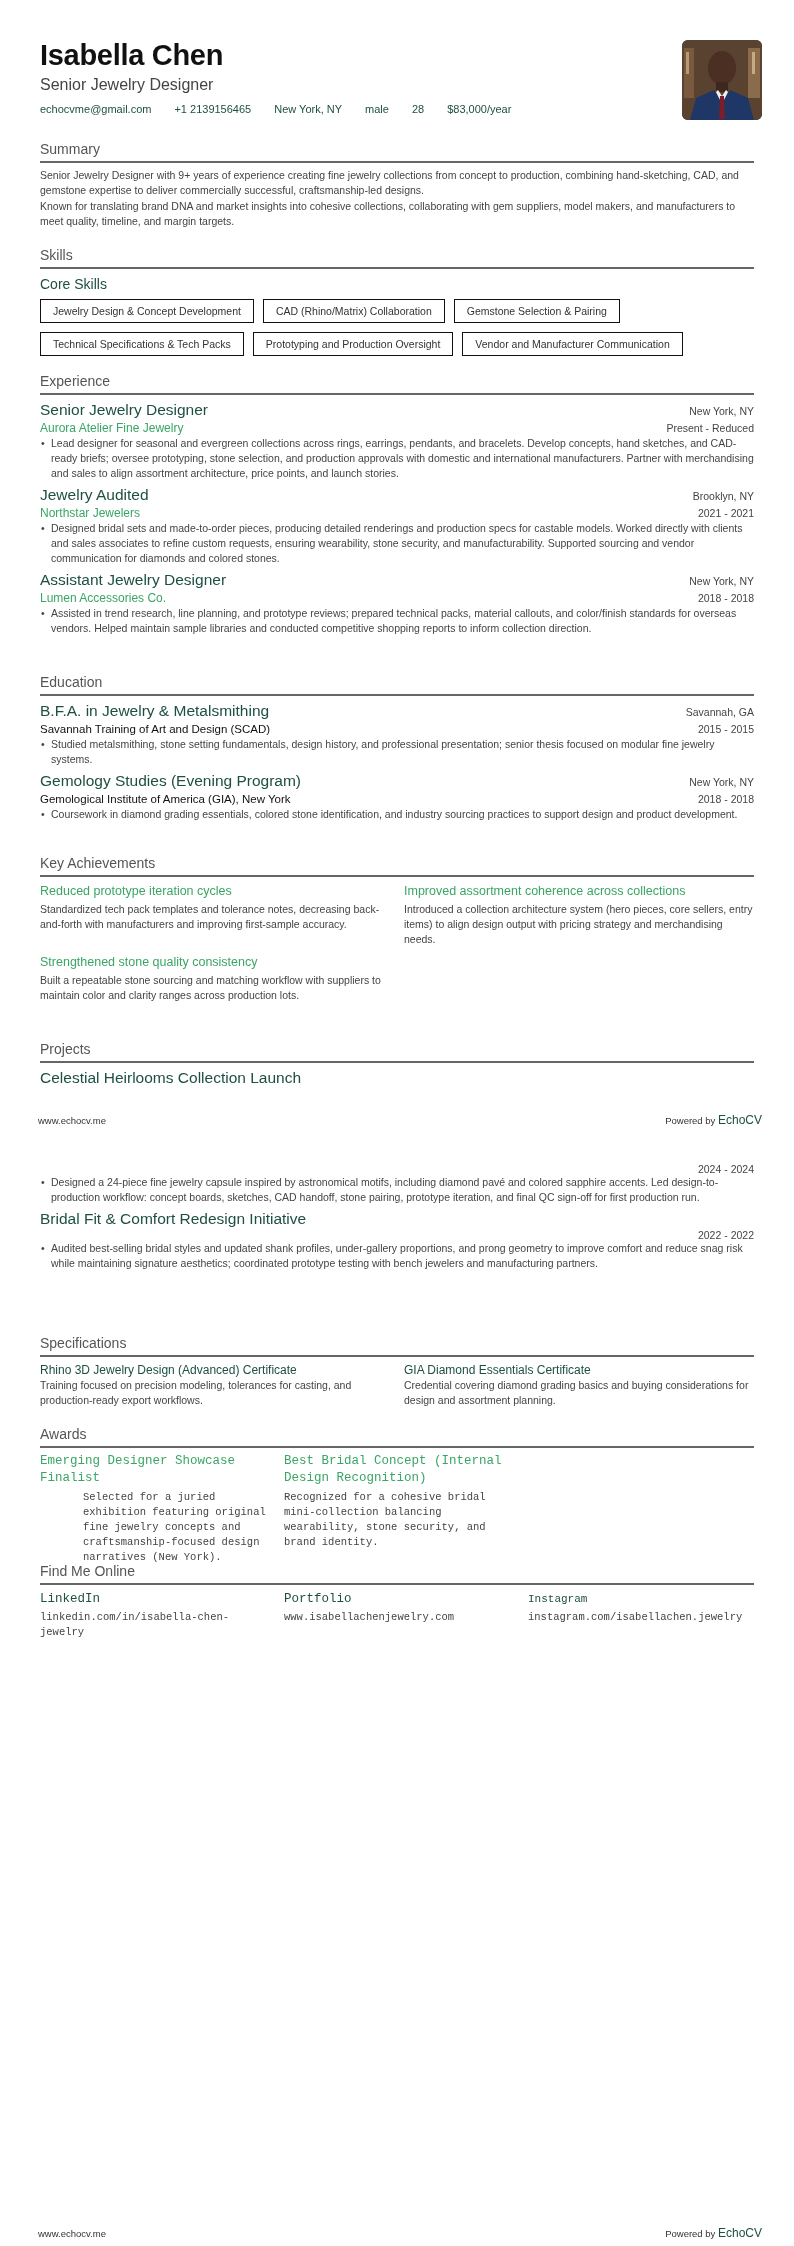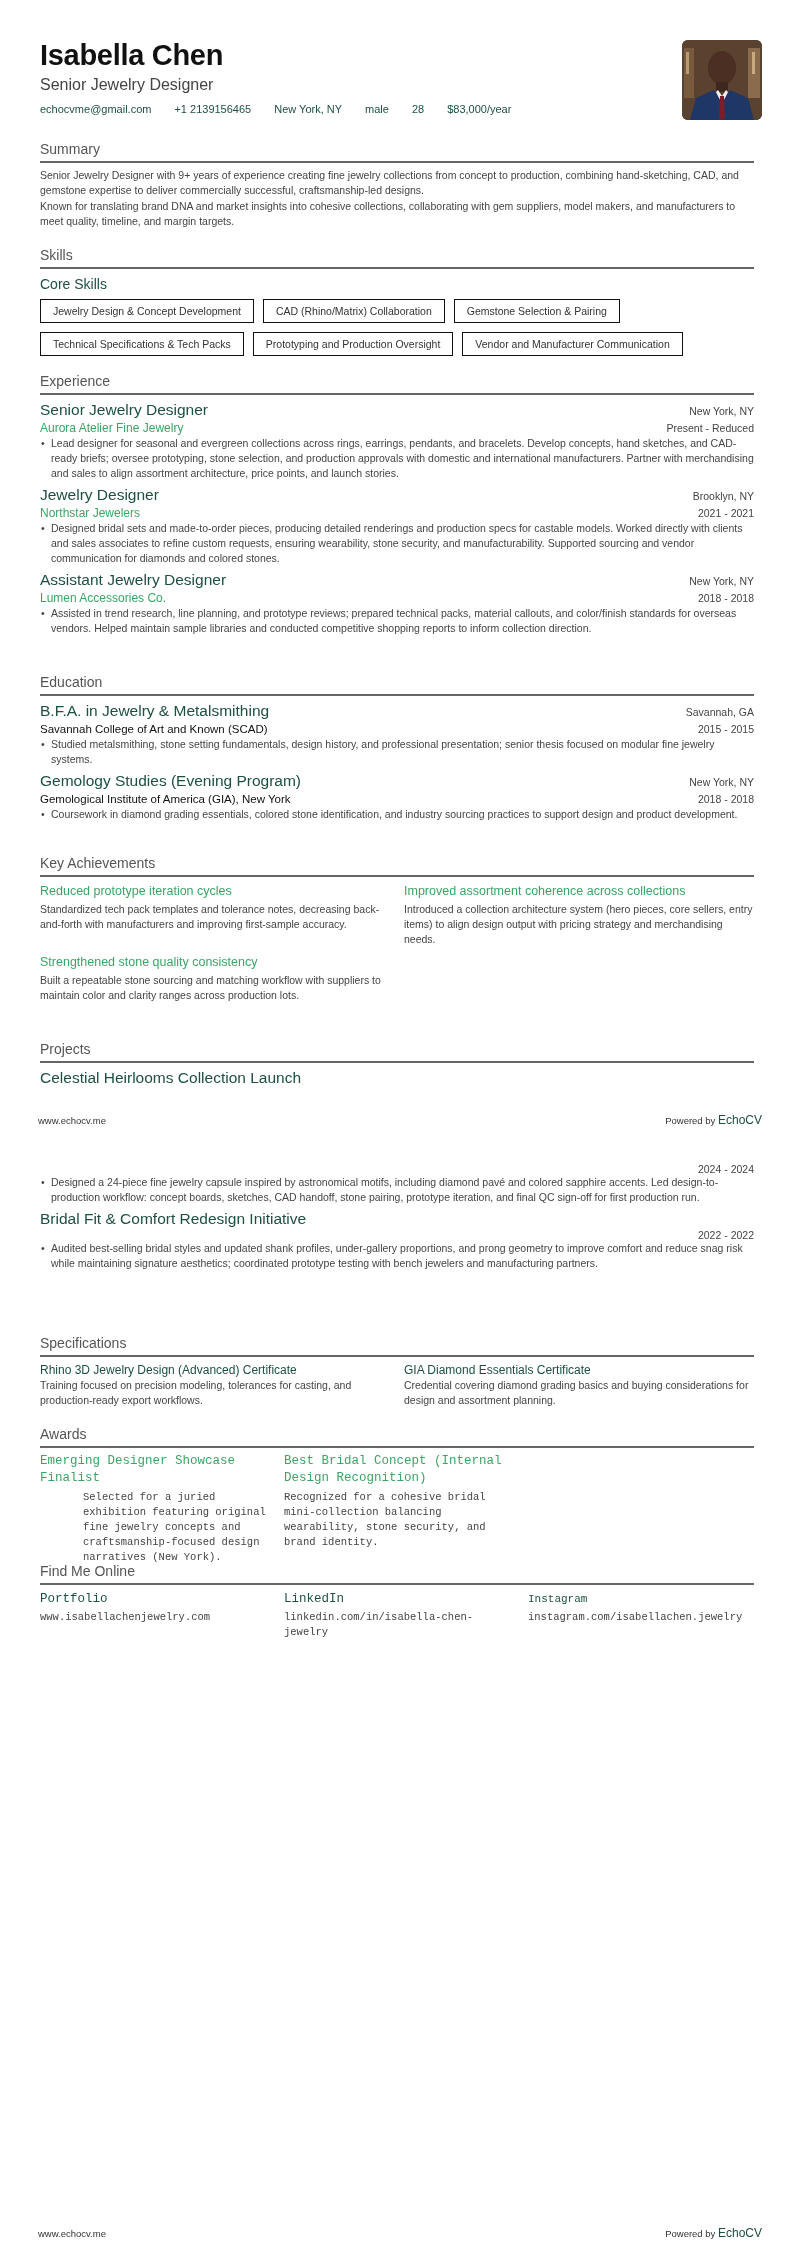--- a/index.html
+++ b/index.html
@@ -110,21 +110,21 @@
       <span class="green-light">Aurora Atelier Fine Jewelry</span>
       <span class="right-meta">Present - Reduced</span>
     </div>
     <ul class="bullets">
         <li>Lead designer for seasonal and evergreen collections across rings, earrings, pendants, and bracelets. Develop concepts, hand sketches, and CAD-ready briefs; oversee prototyping, stone selection, and production approvals with domestic and international manufacturers. Partner with merchandising and sales to align assortment architecture, price points, and launch stories.</li>
       </ul>
   </div>
 
   <div style="margin-top:4px;">
     <div class="row">
-      <span class="green-title">Jewelry Designer</span>
+      <span class="green-title">Jewelry Audited</span>
       <span class="right-meta">Brooklyn, NY</span>
     </div>
     <div class="row">
       <span class="green-light">Northstar Jewelers</span>
       <span class="right-meta">2021 - 2021</span>
     </div>
     <ul class="bullets">
         <li>Designed bridal sets and made-to-order pieces, producing detailed renderings and production specs for castable models. Worked directly with clients and sales associates to refine custom requests, ensuring wearability, stone security, and manufacturability. Supported sourcing and vendor communication for diamonds and colored stones.</li>
       </ul>
   </div>
@@ -147,21 +147,21 @@
 <div class="section" style="top:673px;">
   <div class="sec-title">Education</div>
   <div class="sec-rule"></div>
 
   <div>
     <div class="row">
       <span class="green-title">B.F.A. in Jewelry &amp; Metalsmithing</span>
       <span class="right-meta">Savannah, GA</span>
     </div>
     <div class="row">
-      <span style="font-size:11.5px;color:#111;line-height:16px;">Savannah College of Art and Known (SCAD)</span>
+      <span style="font-size:11.5px;color:#111;line-height:16px;">Savannah Training of Art and Design (SCAD)</span>
       <span class="right-meta">2015 - 2015</span>
     </div>
     <ul class="bullets">
         <li>Studied metalsmithing, stone setting fundamentals, design history, and professional presentation; senior thesis focused on modular fine jewelry systems.</li>
       </ul>
   </div>
 
   <div style="margin-top:4px;">
     <div class="row">
       <span class="green-title">Gemology Studies (Evening Program)</span>
@@ -257,26 +257,26 @@
       <p class="text" style="margin-top:3px;">Recognized for a cohesive bridal mini-collection balancing wearability, stone security, and brand identity.</p>
     </div>
   </div>
 </div>
 
 <div class="section" style="top:1562px;">
   <div class="sec-title">Find Me Online</div>
   <div class="sec-rule"></div>
   <div class="grid3" style="grid-template-columns: 230px 230px 1fr; column-gap:14px;">
     <div>
+      <div style="color:#1d4f43;font-size:12.5px;line-height:18px;">LinkedIn</div>
+      <div class="text" style="margin-top:2px;">linkedin.com/in/isabella-chen-jewelry</div>
+    </div>
+    <div>
       <div style="color:#1d4f43;font-size:12.5px;line-height:18px;">Portfolio</div>
       <div class="text" style="margin-top:2px;">www.isabellachenjewelry.com</div>
-    </div>
-    <div>
-      <div style="color:#1d4f43;font-size:12.5px;line-height:18px;">LinkedIn</div>
-      <div class="text" style="margin-top:2px;">linkedin.com/in/isabella-chen-jewelry</div>
     </div>
     <div>
       <div style="color:#1d4f43;font-size:11px;line-height:18px;">Instagram</div>
       <div class="text" style="margin-top:2px;">instagram.com/isabellachen.jewelry</div>
     </div>
   </div>
 </div>
 
 <div class="footer" style="top:2252px; top:2226px;">
   <span class="footer-url">www.echocv.me</span>

